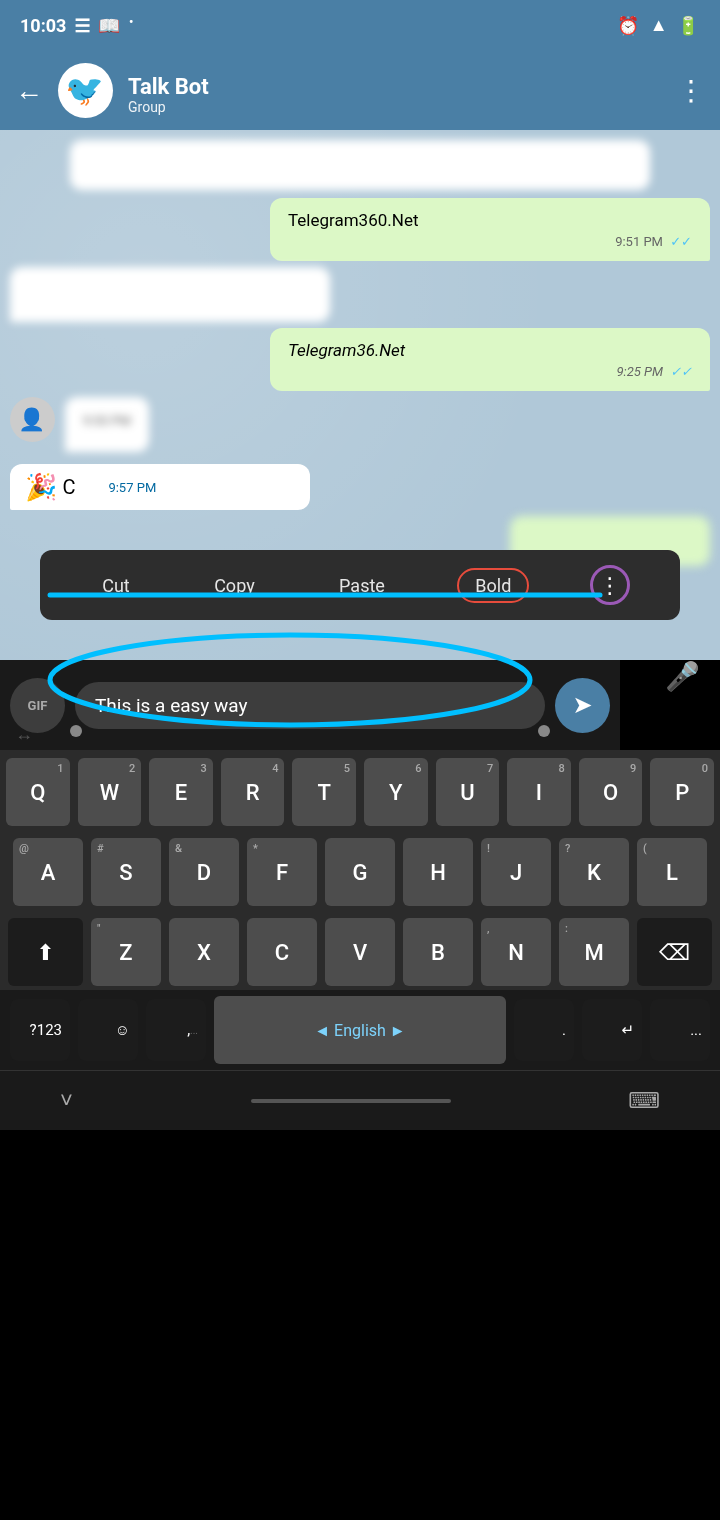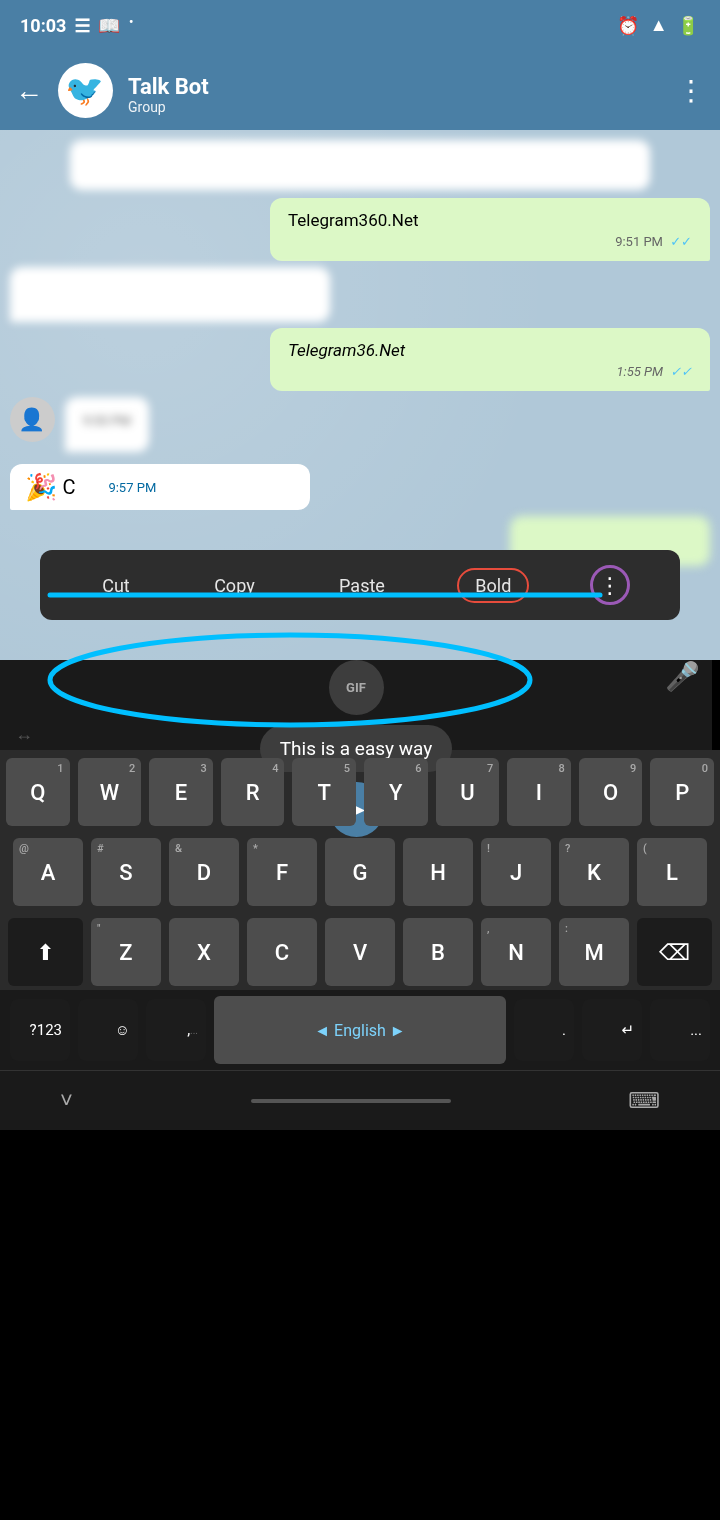--- a/index.html
+++ b/index.html
@@ -213,29 +213,28 @@
       width: 40px;
       height: 40px;
       display: flex;
       align-items: center;
       justify-content: center;
       cursor: pointer;
     }
 
     
     .input-area {
-      width: 712px;
+      width: 620px;
       height: 90px;
       background: #1a1a1a;
       display: flex;
       align-items: center;
       padding: 0 10px;
       gap: 10px;
       position: relative;
-      flex-direction: column;
     }
 
     .gif-btn {
       width: 55px;
       height: 55px;
       background: #3d3d3d;
       border-radius: 50%;
       display: flex;
       align-items: center;
       justify-content: center;
@@ -469,21 +468,21 @@
       <span>9:51 PM</span>
       <span class="msg-check">✓✓</span>
     </div>
   </div>
 
   <div class="msg-received-blurred"></div>
 
   <div class="msg-sent" style="font-style:italic;">
     <span>Telegram36.Net</span>
     <div class="msg-time">
-      <span>1:55 PM</span>
+      <span>9:25 PM</span>
       <span class="msg-check">✓✓</span>
     </div>
   </div>
 
   <div class="msg-with-icon">
     <div class="msg-user-icon">👤</div>
     <div class="msg-received" style="filter:blur(4px); height:55px;">
       <div class="msg-time">9:55 PM</div>
     </div>
   </div>

